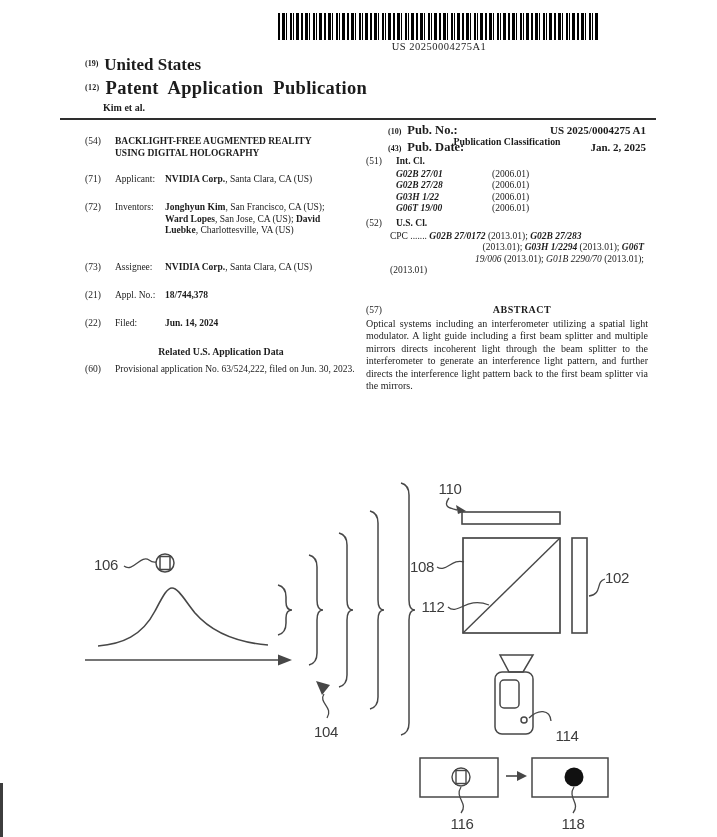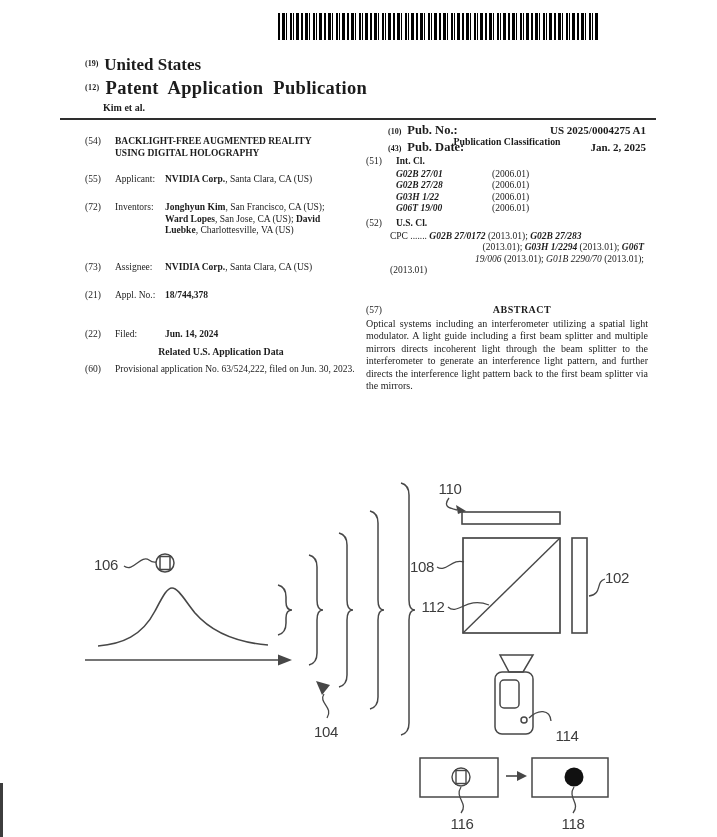--- a/index.html
+++ b/index.html
@@ -44,20 +44,21 @@
   #figure-svg{left:0;top:455px;}
   #edge-mark{left:0;top:783px;width:3px;height:54px;background:#3d3d3d;}
   .figtext{font-family:"Liberation Sans", sans-serif;font-size:15px;fill:#3c3c3c;letter-spacing:-0.3px;}
 </style>
 </head>
 <body>
 
 <div id="page">
 
   <div class="abs" id="barcode"></div>
+  <div class="abs" id="barcode-text">US 20250004275A1</div>
 
   <div class="abs" id="line19"><span class="hnum">(19)</span><span>United States</span></div>
   <div class="abs" id="line12"><span class="hnum">(12)</span><span>Patent Application Publication</span></div>
   <div class="abs" id="byline">Kim et al.</div>
 
   <div class="abs pubrow" id="pubno">
     <span class="hnum">(10)</span>
     <span class="publabel">Pub. No.:</span>
     <span class="pubvalue">US 2025/0004275 A1</span>
   </div>
@@ -67,40 +68,40 @@
     <span class="pubvalue">Jan. 2, 2025</span>
   </div>
   <div class="abs" id="rule"></div>
 
   <div class="abs col" id="leftcol">
     <div class="row" style="top:0">
       <span class="num">(54)</span>
       <span id="title54">BACKLIGHT-FREE AUGMENTED REALITY USING DIGITAL HOLOGRAPHY</span>
     </div>
     <div class="row" style="top:38px">
-      <span class="num">(55)</span>
+      <span class="num">(71)</span>
       <span class="flabel">Applicant:</span>
       <span class="fvalue"><span style="font-weight: bold;">NVIDIA Corp.</span><span>, Santa Clara, CA (US)</span></span>
     </div>
     <div class="row" style="top:66px">
       <span class="num">(72)</span>
       <span class="flabel">Inventors:</span>
       <span class="fvalue" style="width:160px;flex:0 0 160px;"><span style="font-weight: bold;">Jonghyun Kim</span><span>, San Francisco, CA (US); </span><span style="font-weight: bold;">Ward Lopes</span><span>, San Jose, CA (US); </span><span style="font-weight: bold;">David Luebke</span><span>, Charlottesville, VA (US)</span></span>
     </div>
     <div class="row" style="top:126px">
       <span class="num">(73)</span>
       <span class="flabel">Assignee:</span>
       <span class="fvalue"><span style="font-weight: bold;">NVIDIA Corp.</span><span>, Santa Clara, CA (US)</span></span>
     </div>
     <div class="row" style="top:154px">
       <span class="num">(21)</span>
       <span class="flabel">Appl. No.:</span>
       <span class="fvalue bold">18/744,378</span>
     </div>
-    <div class="row" style="top:193px">
+    <div class="row" style="top:182px">
       <span class="num">(22)</span>
       <span class="flabel">Filed:</span>
       <span class="fvalue bold">Jun. 14, 2024</span>
     </div>
     <div class="center-head" style="top:210px">Related U.S. Application Data</div>
     <div class="row" style="top:228px">
       <span class="num">(60)</span>
       <span class="fvalue">Provisional application No. 63/524,222, filed on Jun. 30, 2023.</span>
     </div>
   </div>

